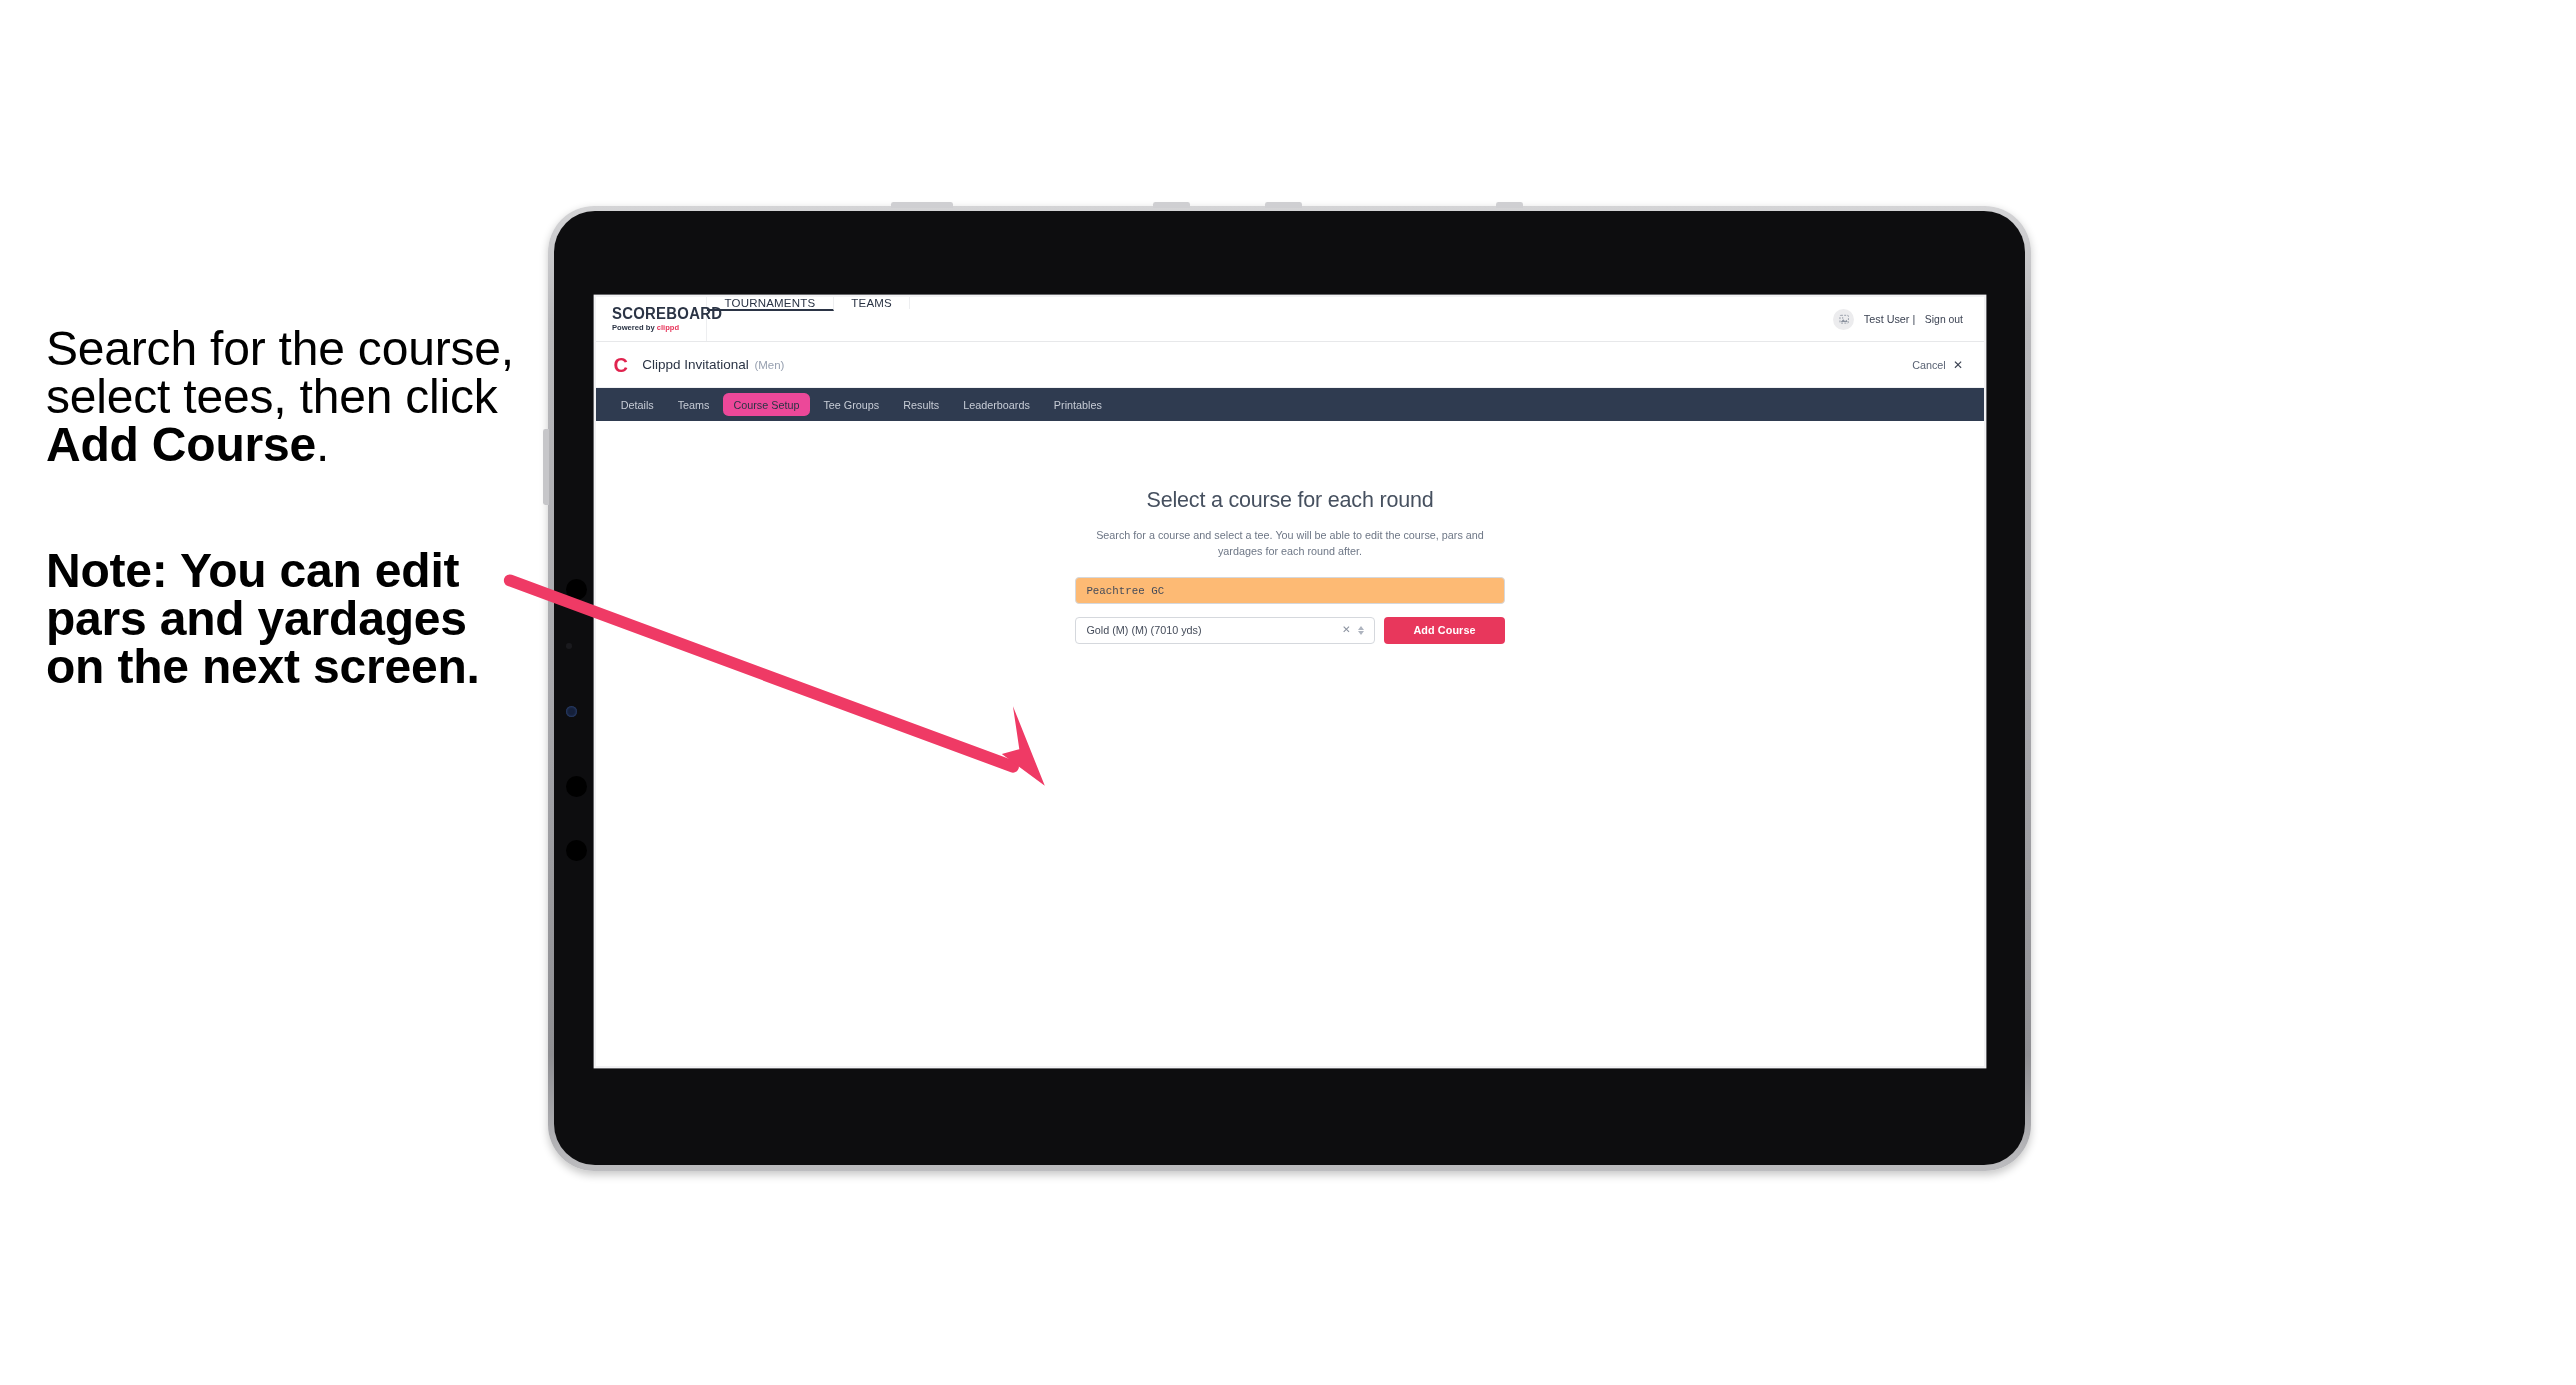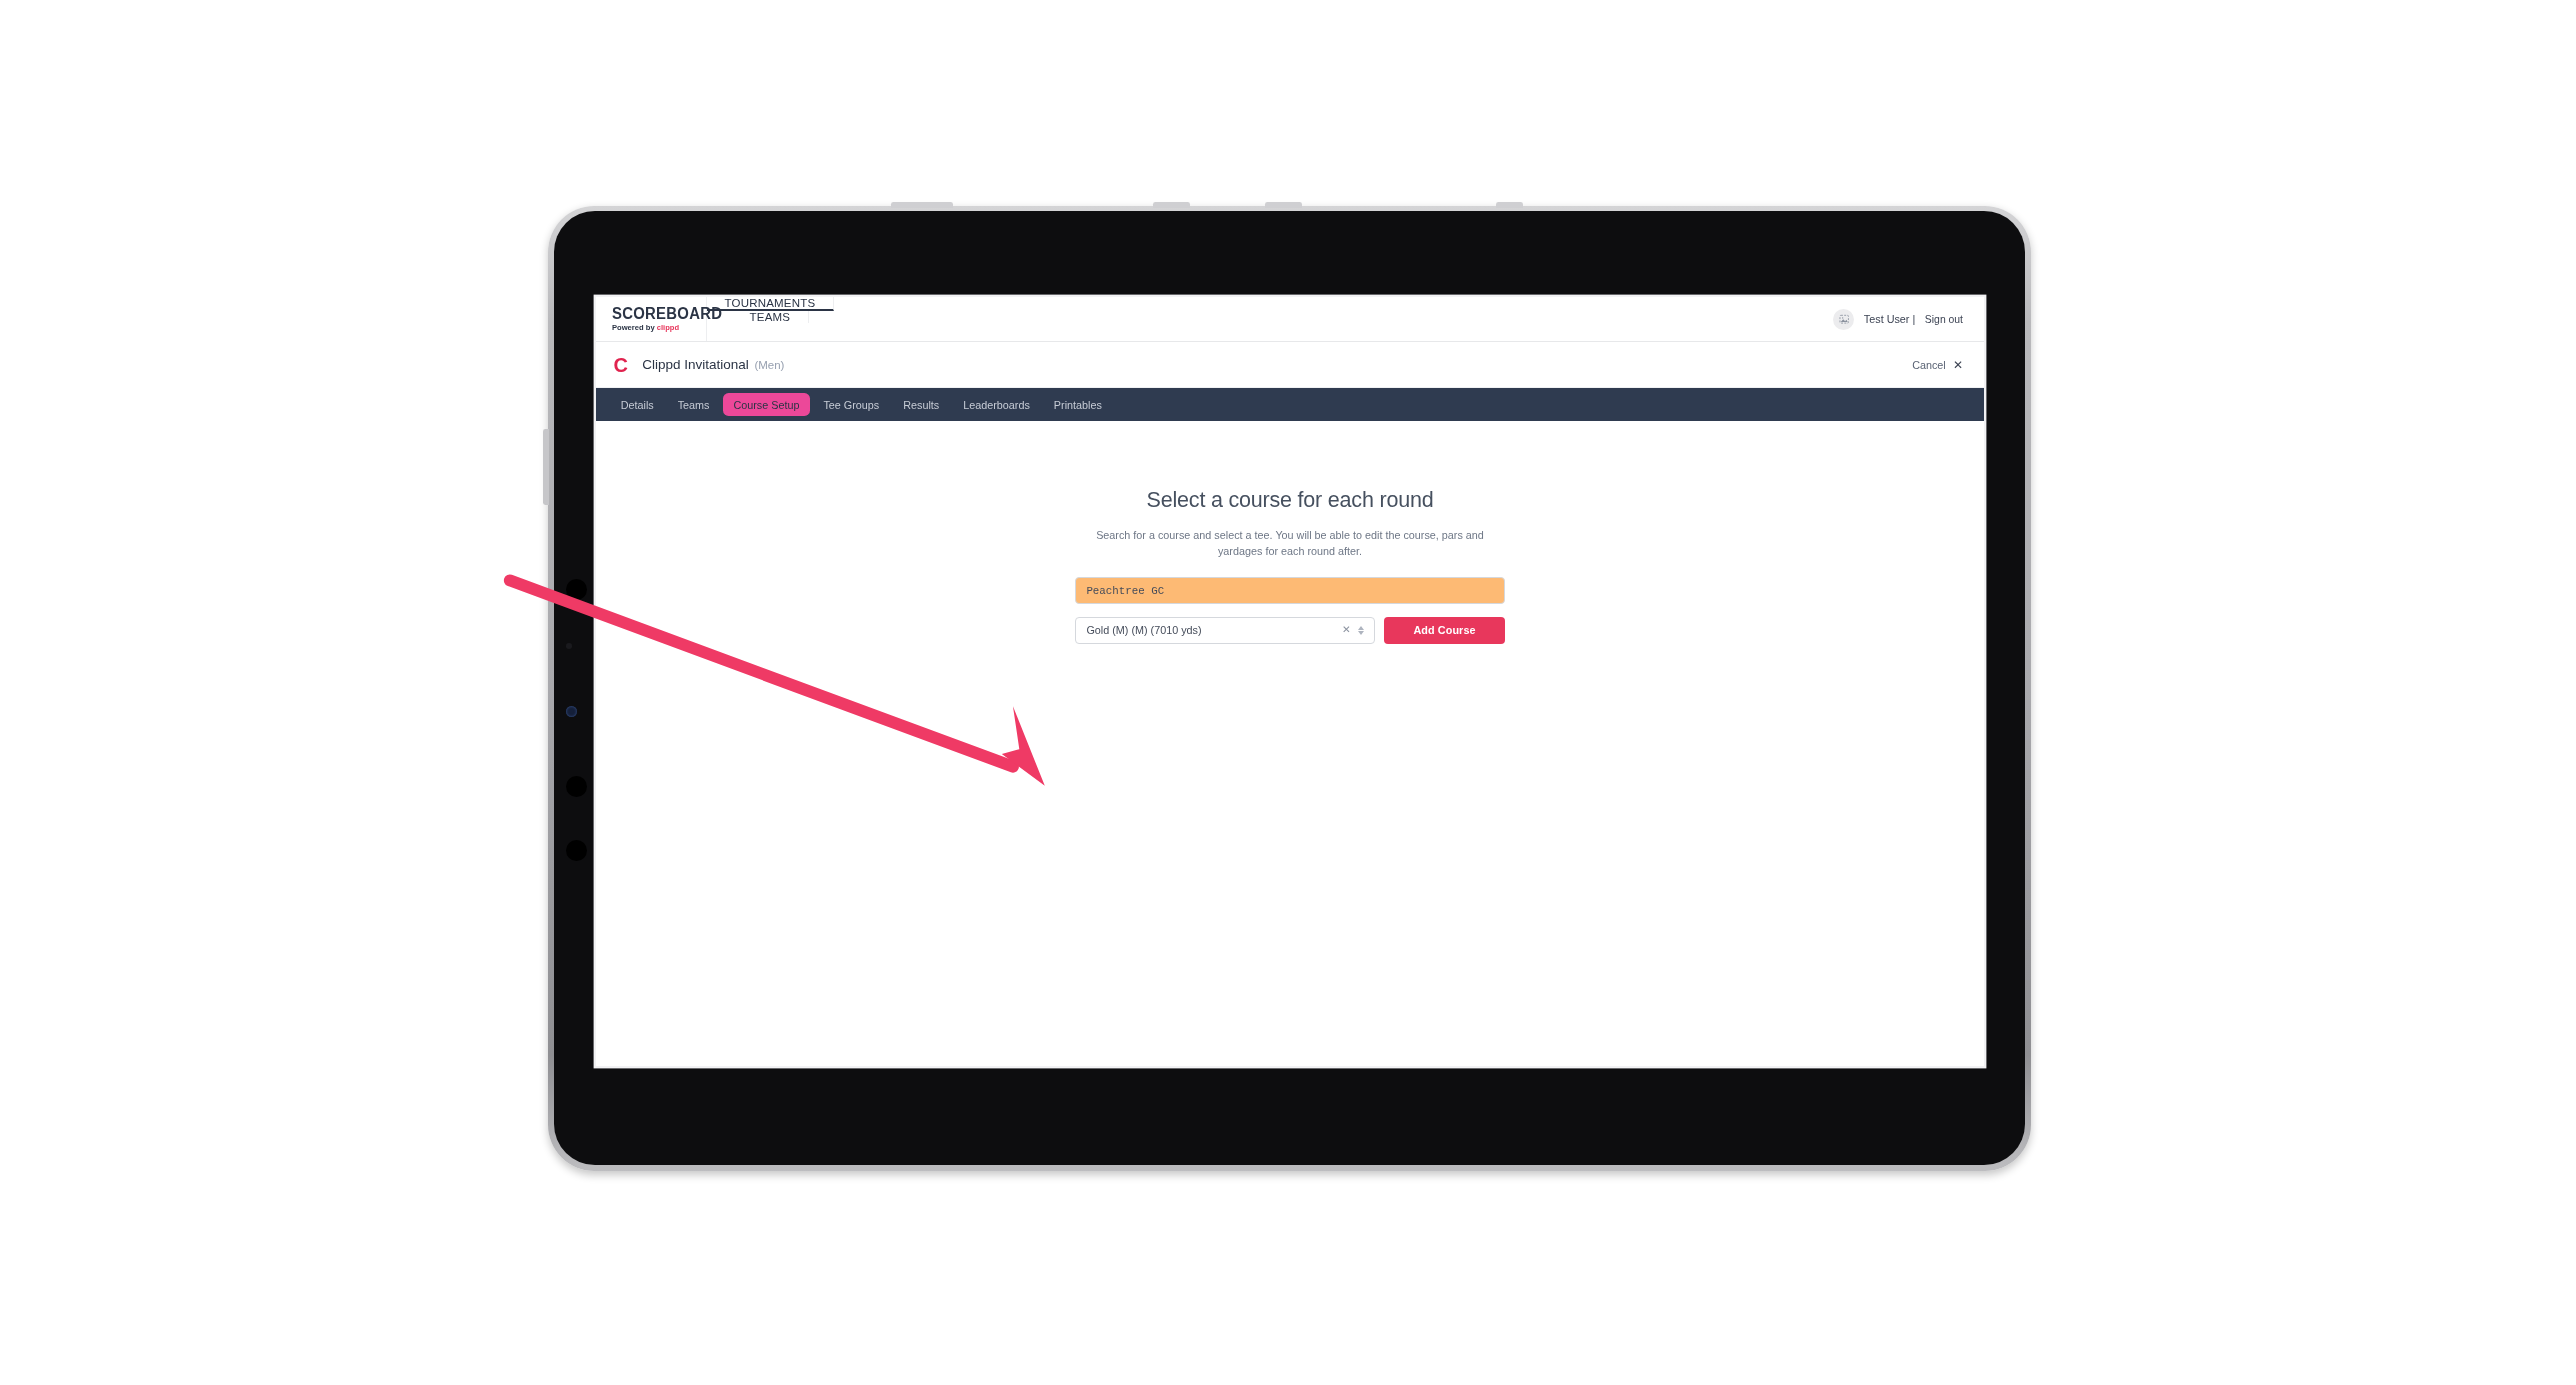--- a/index.html
+++ b/index.html
@@ -139,21 +139,21 @@
   }
   .logo-sub {
     font-size: 7.6px;
     color: #2b3445;
     font-weight: 600;
     margin-top: 2.4px;
     line-height: 1;
   }
   .logo-sub .brand { color: #e8375c; font-weight: 700; text-align: center; }
 
-  .topnav { display: flex; align-items: center; flex-direction: column; }
+  .topnav { display: flex; align-items: flex-start; }
   .topnav-item {
     display: flex;
     align-items: center;
     padding: 0 17.5px;
     font-size: 11.5px;
     font-weight: 500;
     color: #2b3445;
     letter-spacing: 0.2px;
     border-right: 0.8px solid #edeef0;
     cursor: pointer;
@@ -354,20 +354,24 @@
     width: 605px;
     height: 263px;
     pointer-events: none;
   }
 </style>
 </head>
 <body>
 
 <div id="stage">
 
+  <div class="instructions">
+    <div class="instr-para p1"><span>Search for the course, select tees, then click </span><span class="bold">Add Course</span><span>.</span></div>
+    <div class="instr-para p2">Note: You can edit pars and yardages on the next screen.</div>
+  </div>
 
   <div id="tablet">
     <div class="bezel"></div>
     <div class="top-btn b1"></div>
     <div class="top-btn b2"></div>
     <div class="top-btn b3"></div>
     <div class="top-btn b4"></div>
     <div class="body-black"></div>
     <div class="side-ctl s1"></div>
     <div class="lens l1"></div>

